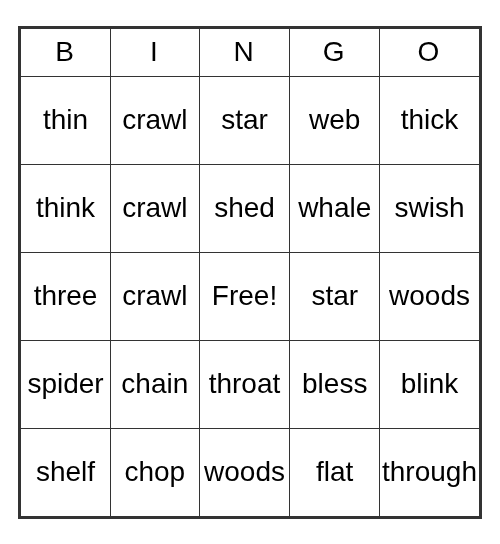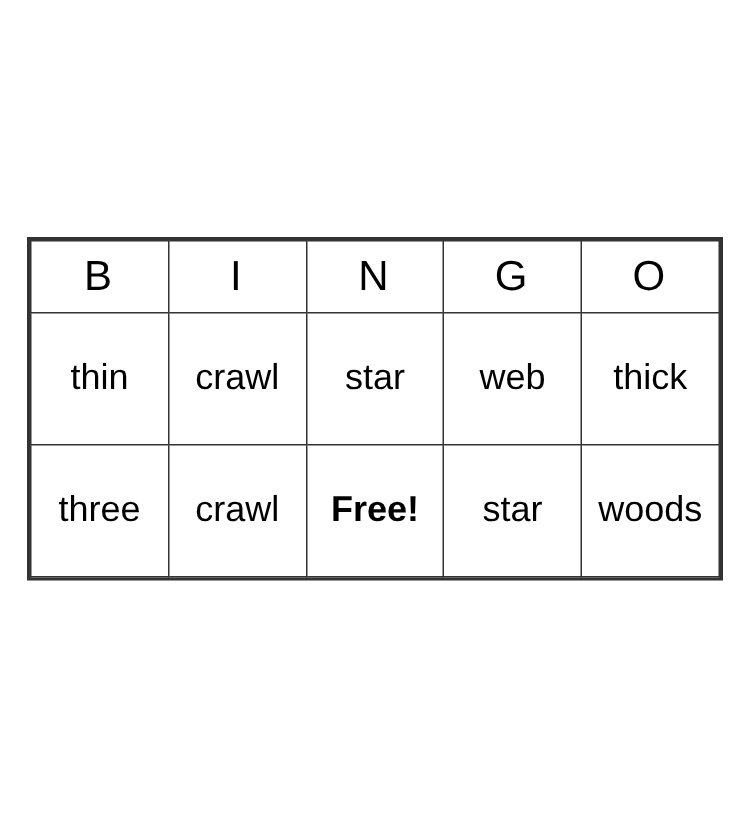--- a/index.html
+++ b/index.html
@@ -40,26 +40,26 @@
     }
 
     .bingo-table th {
       font-size: 28px;
       font-weight: normal;
       height: 48px;
       letter-spacing: 2px;
     }
 
     .bingo-table td {
-      font-size: 24px;
+      font-size: 28px;
     }
 
     .free-cell {
       font-size: 22px;
-      font-weight: bold;
+      font-weight: normal;
       margin-top: 40px;
     }
   </style>
 </head>
 <body>
 
 <div class="bingo-card">
   <table class="bingo-table">
     <thead>
       <tr>
@@ -72,21 +72,42 @@
     </thead>
     <tbody id="bingo-body">
     <tr>
           <td>thin</td>
           <td>crawl</td>
           <td>star</td>
           <td>web</td>
           <td>thick</td>
         </tr>
         <tr>
+          <td>think</td>
+          <td>crawl</td>
+          <td>shed</td>
+          <td>whale</td>
+          <td>swish</td>
+        </tr>
+        <tr>
           <td>three</td>
           <td>crawl</td>
           <td class="free-cell">Free!</td>
           <td>star</td>
           <td>woods</td>
         </tr>
+        <tr>
+          <td>spider</td>
+          <td>chain</td>
+          <td>throat</td>
+          <td>bless</td>
+          <td>blink</td>
+        </tr>
+        <tr>
+          <td>shelf</td>
+          <td>chop</td>
+          <td>woods</td>
+          <td>flat</td>
+          <td>through</td>
+        </tr>
       </tbody>
   </table>
 </div>
 
 </body></html>

